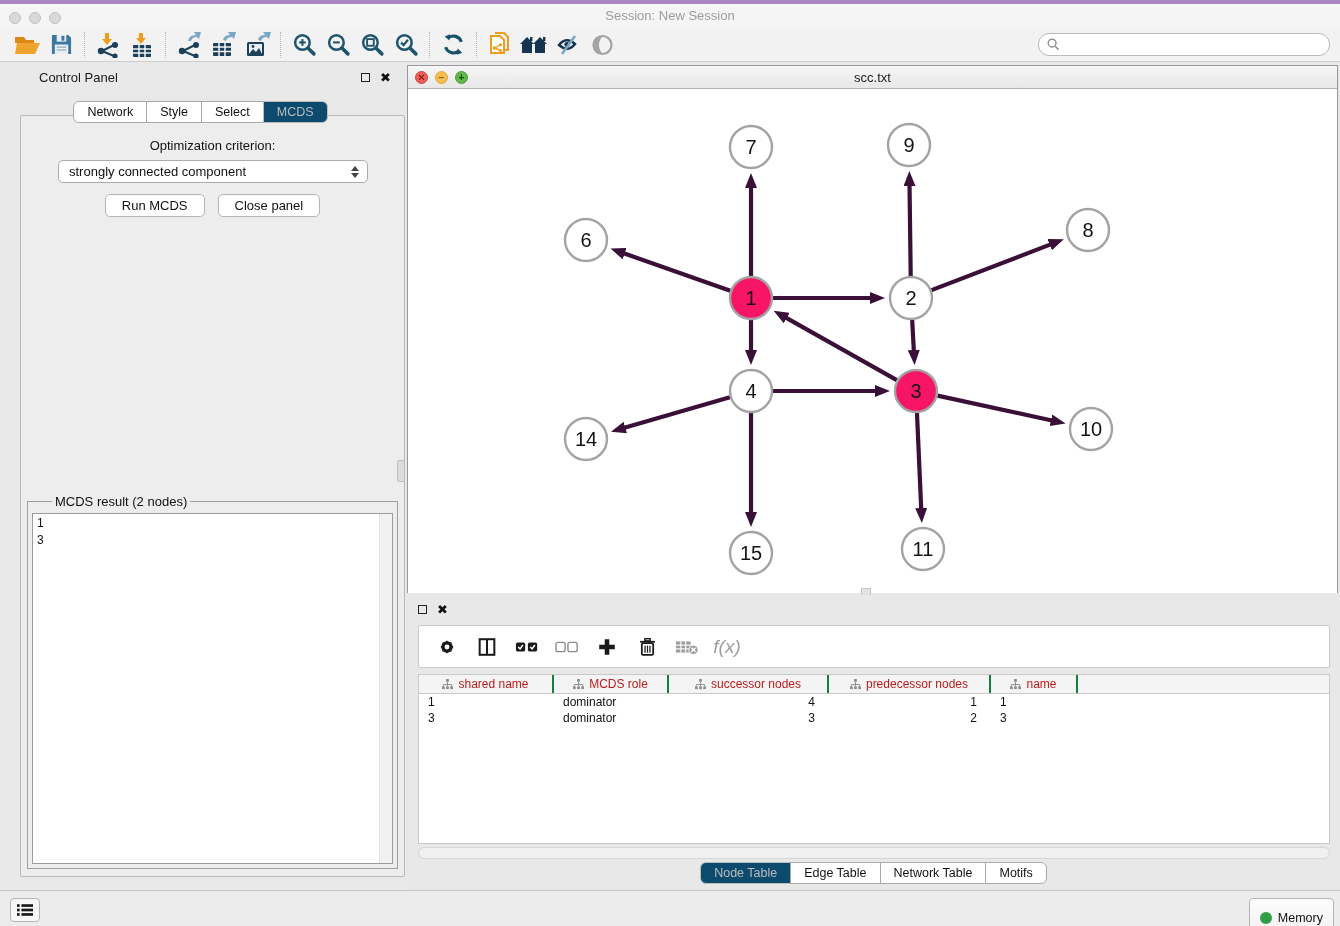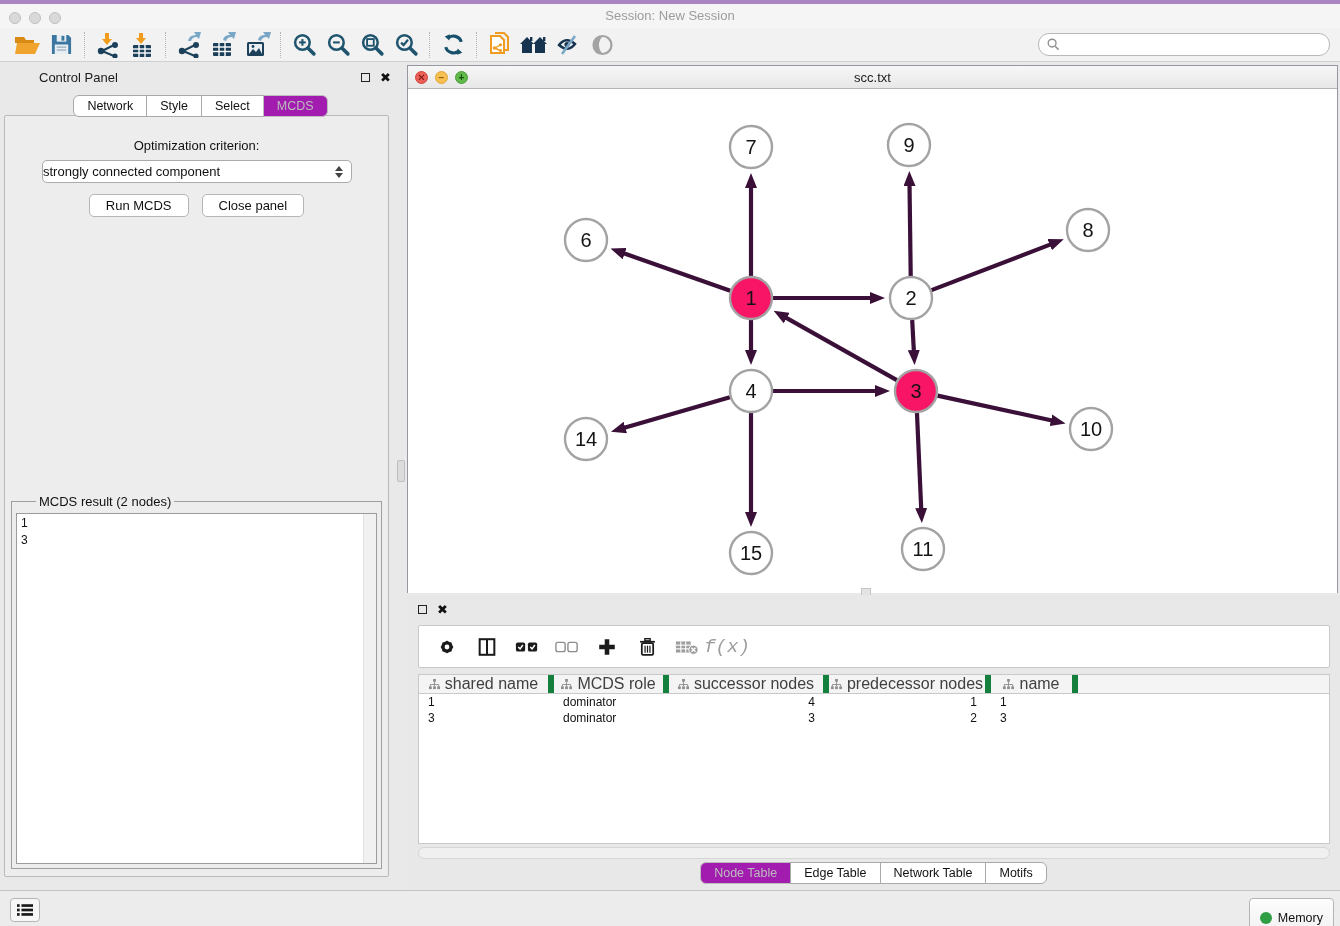--- a/index.html
+++ b/index.html
@@ -17,28 +17,28 @@
   .tb-sep { width:1px; height:26px; border-left:1px dotted #b3b3b3; margin:0 6px; flex:0 0 auto; }
   .search-wrap { position:absolute; right:10px; top:5px; width:292px; height:23px; background:#fff; border:1px solid #b9b9b9; border-radius:11px; display:flex; align-items:center; padding-left:8px; }
   .search-wrap input { border:none; outline:none; flex:1; font-size:12px; background:transparent; margin-left:5px; }
 
   
   .control-panel { left:0; top:62px; width:401px; height:828px; background:#e9e9e9; }
   .cp-header { height:30px; display:flex; align-items:center; padding:0 10px; }
   .panel-title { font-size:13px; color:#1a1a1a; flex:1;margin-left:29px; }
   .float-icon { width:9px; height:9px; border:1.5px solid #222; margin-right:10px; }
   .close-icon { font-size:13px; color:#111; font-weight:bold; line-height:1; }
-  .cp-tabs { position:absolute; left:0; top:33px; width:100%; display:flex; justify-content:center; z-index:2; }
+  .cp-tabs { position:absolute; left:0; top:39px; width:100%; display:flex; justify-content:center; z-index:2; }
   .seg-tab { border:1px solid #a9a9a9; background:#fff; color:#111; font-size:12.5px; padding:3px 13px; margin-left:-1px; cursor:default; }
   .seg-tab:first-child { border-radius:6px 0 0 6px; margin-left:0; }
   .seg-tab:last-child { border-radius:0 6px 6px 0; }
-  .seg-tab.selected { background:#a21caf; color:#bcbcbc; border-color:#bdbdbd; }
-  .cp-content { position:absolute; left:4px; top:53px; width:385px; height:762px; background:#ededed; border:1px solid #b9b9b9; border-radius:2px; }
+  .seg-tab.selected { background:#0c4a6e; color:#bcbcbc; border-color:#bdbdbd; }
+  .cp-content { position:absolute; left:20px; top:53px; width:385px; height:762px; background:#ededed; border:1px solid #b9b9b9; border-radius:2px; }
   .opt-label { margin-top:22px; text-align:center; font-size:13px; color:#111; }
-  .dropdown { position:absolute; left:37px; top:44px; width:310px; height:23px; background:#fff; border:1px solid #ababab; border-radius:5px; font-size:13px; color:#111; display:flex; align-items:center; }
+  .dropdown { position:absolute; left:37px; top:44px; width:310px; height:23px; background:#fff; border:1px solid #ababab; border-radius:5px; font-size:13px; color:#111; display:flex; align-items:center; padding-left:10px; }
   .stepper { position:absolute; right:7px; top:3px; width:11px; height:16px; display:flex; flex-direction:column; align-items:center; justify-content:center; gap:2px; }
   .stepper .up { width:0; height:0; border-left:4px solid transparent; border-right:4px solid transparent; border-bottom:5px solid #444; }
   .stepper .dn { width:0; height:0; border-left:4px solid transparent; border-right:4px solid transparent; border-top:5px solid #444; }
   .cp-buttons { position:absolute; left:0; top:78px; width:100%; display:flex; justify-content:center; gap:13px; }
   .mac-btn { background:#fff; border:1px solid #b5b5b5; border-radius:5px; font-size:13px; color:#111; padding:3px 16px; }
   .result-box { position:absolute; left:6px; top:378px; width:371px; height:375px; border:1px solid #9f9f9f; padding:4px; }
   .result-box legend { font-size:13px; color:#111; padding:0 3px; margin-left:20px; }
   .result-area { position:relative; width:100%; height:100%; background:#fff; border:1px solid #9c9c9c; font-size:12px; line-height:17px; padding:1px 4px; white-space:pre-line; color:#111; }
   .result-scroll { position:absolute; right:0; top:0; width:13px; height:100%; background:#f1f1f1; border-left:1px solid #e2e2e2; }
   .splitter-handle { left:397px; top:460px; width:8px; height:22px; background:#dcdcdc; border:1px solid #bdbdbd; border-radius:2px; }
@@ -52,24 +52,24 @@
   .tl.yellow { left:27px; background:#f6bf4f; border:1px solid #dda73a; color:#8a5d10; }
   .tl.green { left:47px; background:#61b94b; border:1px solid #4a9d38; color:#13530a; }
   .net-canvas { position:relative; width:100%; height:504px; background:#fff; }
   .vsplit-handle { left:861px; top:588px; width:10px; height:8px; background:#e3e3e3; border:1px solid #c6c6c6; }
 
   
   .table-panel { left:407px; top:595px; width:933px; height:295px; background:#e8e8e8; }
   .tp-header { height:28px; display:flex; align-items:center; padding:0 11px; }
   .tp-toolbar { position:absolute; left:11px; top:30px; width:912px; height:43px; background:#fff; border:1px solid #c9c9c9; border-radius:2px; display:flex; align-items:center; padding-left:10px; gap:4px; }
   .tpt-btn { width:36px; height:34px; display:flex; align-items:center; justify-content:center; }
-  .fx-label { font-family:Liberation Mono, monospace; font-style:italic; font-size:19px; color:#9d9d9d; }
+  .fx-label { font-family:Liberation Sans, sans-serif; font-style:italic; font-size:19px; color:#9d9d9d; }
   .grid { position:absolute; left:11px; top:79px; width:912px; height:170px; background:#fff; border:1px solid #c9c9c9; }
   .grid-head { display:flex; height:19px; background:#f4f4f4; border-bottom:1px solid #c9c9c9; }
-  .th { display:flex; align-items:center; justify-content:center; gap:5px; font-size:16px; color:#404040; border-right:6px solid #15803d; height:100%; }
+  .th { display:flex; align-items:center; justify-content:center; gap:5px; font-size:12px; color:#b91c1c; border-right:2px solid #15803d; height:100%; }
   .tr { display:flex; height:16px; align-items:center; }
   .td { font-size:12px; color:#111; overflow:hidden; white-space:nowrap; }
   .tp-scroll { position:absolute; left:11px; top:252px; width:912px; height:12px; background:#f0f0f0; border:1px solid #d6d6d6; border-radius:6px; }
   .tp-tabs { position:absolute; left:0; top:267px; width:100%; display:flex; justify-content:center;align-items:flex-end; }
   .col-icon { flex:0 0 auto; }
 
   
   .statusbar { left:0; top:890px; width:1340px; height:36px; background:#ececec; border-top:1px solid #c4c4c4; }
   .list-btn { position:absolute; left:10px; top:7px; width:30px; height:24px; background:#f7f7f7; border:1px solid #b5b5b5; border-radius:4px; display:flex; align-items:center; justify-content:center; }
   .memory-btn { position:absolute; right:6px; top:7px; height:40px; background:linear-gradient(#fdfdfd,#f0f0f0); border:1px solid #b5b5b5; border-radius:4px; display:flex; align-items:center; padding:0 10px; gap:6px; font-size:12.5px; color:#111; }

